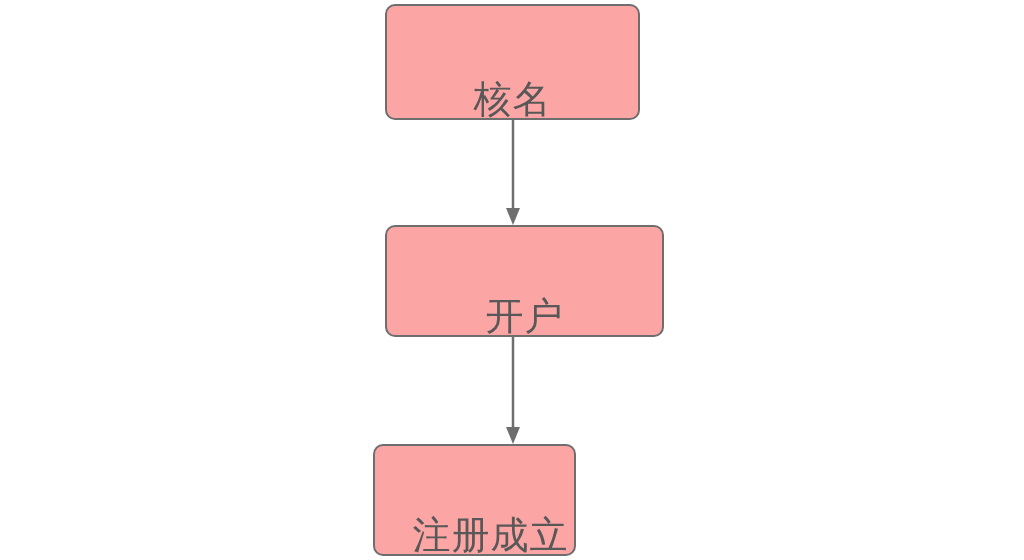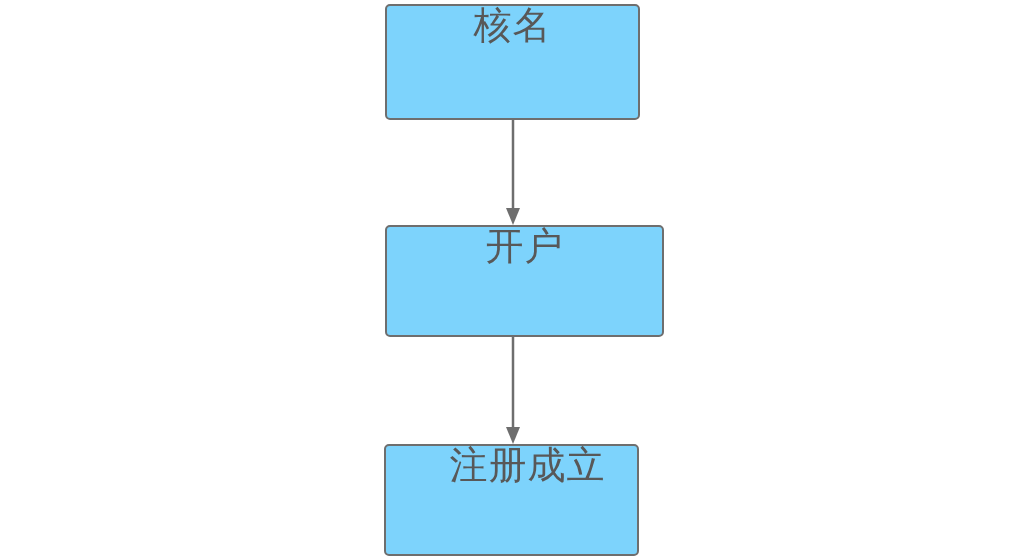--- a/index.html
+++ b/index.html
@@ -15,39 +15,39 @@
   }
   #canvas {
     position: relative;
     width: 1024px;
     height: 560px;
     background: #ffffff;
   }
   .flow-node {
     position: absolute;
     box-sizing: border-box;
-    background: #7dd3fc;
+    background: #fca5a5;
     border: 2.5px solid #6e6e6e;
-    border-radius: 5px;
+    border-radius: 10px;
     display: flex;
-    align-items: flex-start;
+    align-items: flex-end;
     justify-content: center;
   }
   .node-label {
     font-size: 38px;
     line-height: 1;
     color: #585858;
     letter-spacing: 1px;
     white-space: nowrap;
     font-weight: 400;
   }
   
   #node-0 { left: 385px; top: 4px;   width: 255px; height: 116px; }
   #node-1 { left: 385px; top: 225px; width: 279px; height: 112px; }
-  #node-2 { left: 384px; top: 444px; width: 255px; height: 112px; padding-left: 32px; }
+  #node-2 { left: 373px; top: 444px; width: 203px; height: 112px; padding-left: 32px; }
 
   
   .connector {
     position: absolute;
     left: 0;
     top: 0;
     pointer-events: none;
   }
   .connector-line {
     stroke: #6e6e6e;

